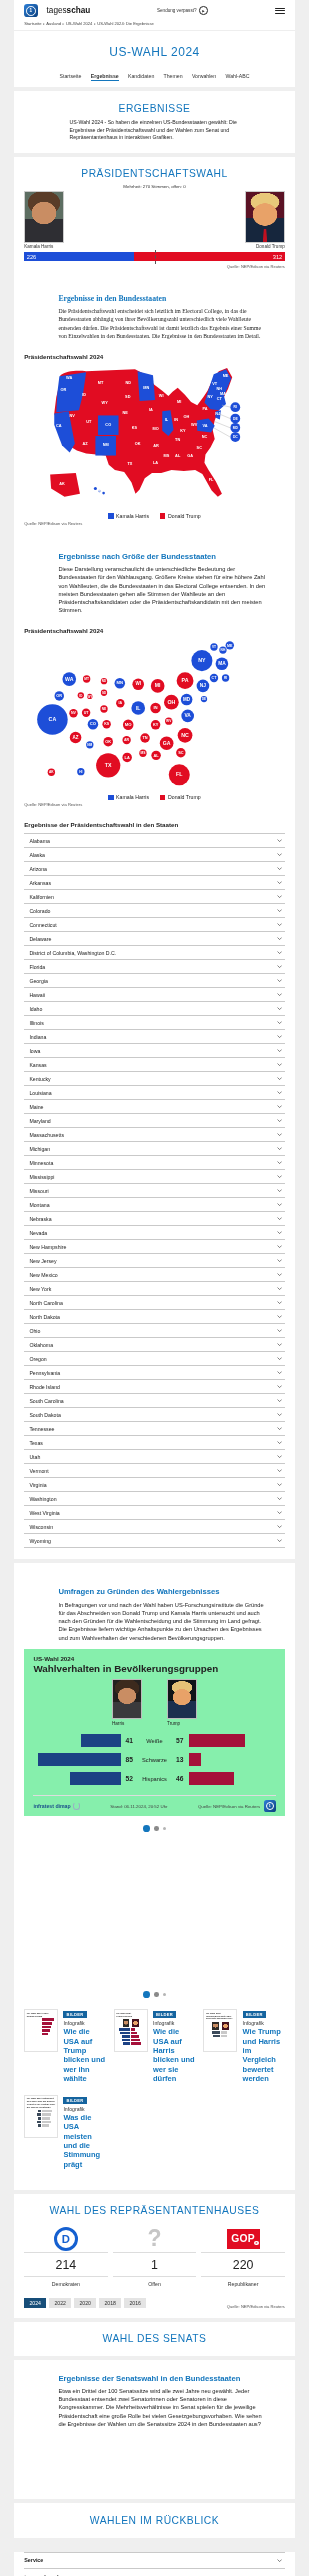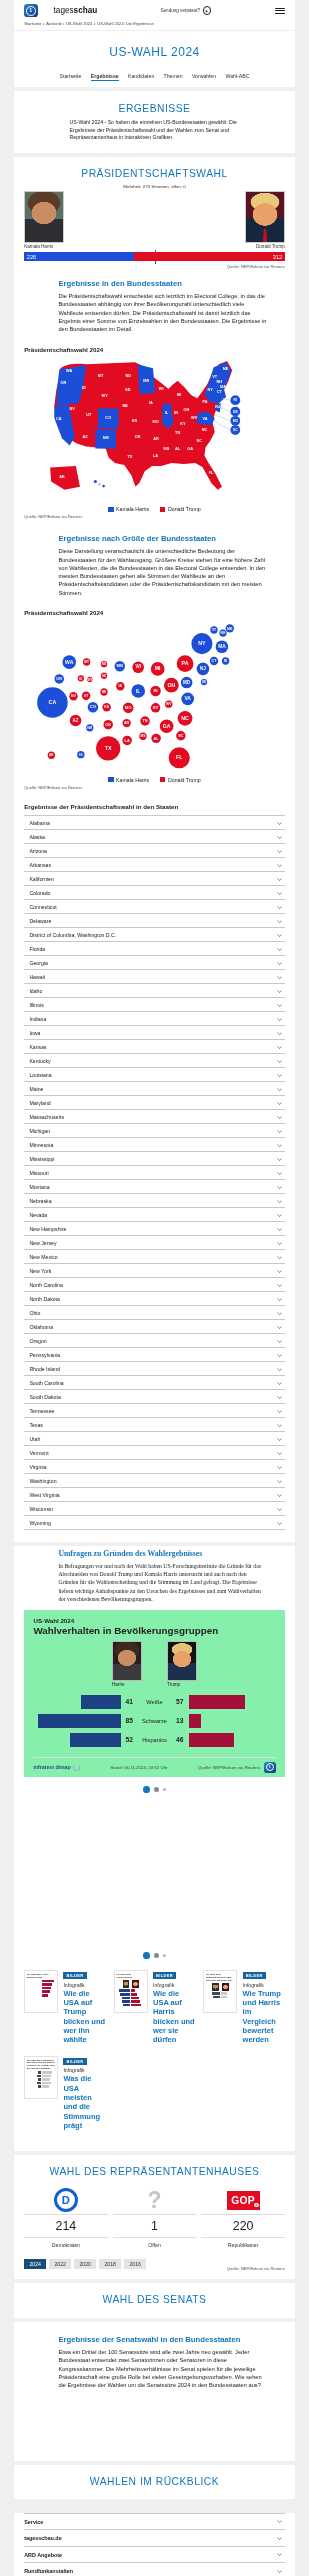--- a/index.html
+++ b/index.html
@@ -1,21 +1,21 @@
 <!DOCTYPE html>
 <html style="--dem: #1d4ed8; --rep: #e10c22; --demdark: #1c4284; --repdark: #a5103a; --accent: #1376bd; --open: #bbbbbb;font-size:8.2px"><head>
 <meta charset="utf-8">
 <style>
   html,body{margin:0;padding:0;}
   body{width:309px;height:2594px;background:#efefef;font-family:"Liberation Sans",sans-serif;color:#222;overflow:hidden;position:relative;}
   .card{background:#fff;margin:0 14.4px 4.1px 14.4px;position:relative;}
   .pad{padding:0 9.8px;}
   
   .topbar{display:flex;align-items:center;justify-content:space-between;padding:4.1px 9.8px 2.1px 9.8px;}
-  .logo-wrap{display:flex;align-items:center;gap:16px;}
+  .logo-wrap{display:flex;align-items:center;gap:9px;}
   .ts-icon{width:13.4px;height:13.4px;border-radius:3.1px;background:linear-gradient(135deg,#2e7fd6,#0a3f7d);display:flex;align-items:center;justify-content:center;}
   .ts-icon .ring{width:7.7px;height:7.7px;border-radius:50%;border:1px solid #fff;color:#fff;font-size:4.6px;font-weight:bold;display:flex;align-items:center;justify-content:center;}
   .logo-text{font-size:8.2px;color:#111;}
   .logo-text b{font-weight:bold;}
   .missed{display:flex;align-items:center;gap:2.6px;font-size:4.6px;color:#333;}
   .play-ic{width:6.7px;height:6.7px;border:0.7px solid #222;border-radius:50%;display:flex;align-items:center;justify-content:center;font-size:3.1px;color:#222;}
   .burger{width:10.3px;display:flex;flex-direction:column;gap:1.5px;cursor:pointer;}
   .burger span{height:1px;background:#222;border-radius:0.5px;}
   .crumbs{font-size:4.1px;color:#444;padding:1px 9.8px 4.1px 9.8px;border-bottom:0.5px solid #eee;}
   .crumbs .sep{color:#888;margin:0 1.5px;font-size:3.6px;}
@@ -173,21 +173,21 @@
   </div>
   <div class="ev-bar">
     <div class="dem" style="width:42%">226</div>
     <div class="rep">312</div>
     <div class="maj"></div>
   </div>
   <div class="pad" style="padding-top:3.1px;">
       <div class="source right">Quelle: NEP/Edison via Reuters</div>
     </div>
 
-  <div class="indent" style="margin-top:10px;">
+  <div class="indent" style="margin-top:25px;font-family:Liberation Serif, serif;">
     <h3 class="h-sub">Ergebnisse in den Bundesstaaten</h3>
     <p class="para">Die Präsidentschaftswahl entscheidet sich letztlich im Electoral College, in das die Bundesstaaten abhängig von ihrer Bevölkerungszahl unterschiedlich viele Wahlleute entsenden dürfen. Die Präsidentschaftswahl ist damit letztlich das Ergebnis einer Summe von Einzelwahlen in den Bundesstaaten. Die Ergebnisse in den Bundesstaaten im Detail.</p>
   </div>
 
   <div class="pad">
       <div class="chart-label">Präsidentschaftswahl 2024</div>
     </div>
   <div class="mapwrap pad">
     <svg id="geo-svg" width="260" height="143" viewBox="0 0 505 278">
       <path d="M90,22 C100,14 120,12 140,14 L235,10 L258,22 L272,40 L288,52 L300,62 L308,54 L318,46 L332,60 L344,74 L356,80 L368,64 L376,52 L386,30 L398,14 L414,8 L424,26 L416,48 L408,64 L404,80 L396,94 L390,110 L386,128 L390,146 L382,162 L372,176 L370,192 L378,206 L392,228 L404,252 L396,258 L384,246 L366,214 L352,206 L330,208 L306,206 L286,212 L268,212 L254,222 L244,244 L236,252 L228,230 L214,210 L196,206 L184,196 L178,178 L160,176 L140,174 L122,168 L108,160 L96,146 L86,120 L78,96 L82,64 L88,40 Z" fill="#e10c22"></path>
@@ -276,21 +276,21 @@
       </div>
       <div class="li">
         <span class="sw rep"></span>
         <span>Donald Trump</span>
       </div>
     </div>
   <div class="pad">
       <div class="source">Quelle: NEP/Edison via Reuters</div>
     </div>
 
-  <div class="indent" style="margin-top:15px;">
+  <div class="indent" style="margin-top:26px;">
     <h3 class="h-sub">Ergebnisse nach Größe der Bundesstaaten</h3>
     <p class="para">Diese Darstellung veranschaulicht die unterschiedliche Bedeutung der Bundesstaaten für den Wahlausgang. Größere Kreise stehen für eine höhere Zahl von Wahlleuten, die die Bundesstaaten in das Electoral College entsenden. In den meisten Bundesstaaten gehen alle Stimmen der Wahlleute an den Präsidentschaftskandidaten oder die Präsidentschaftskandidatin mit den meisten Stimmen.</p>
   </div>
 
   <div class="pad">
       <div class="chart-label">Präsidentschaftswahl 2024</div>
     </div>
   <div class="mapwrap pad">
     <svg id="bubble-svg" width="260" height="150" viewBox="0 0 470 285">
         <circle cx="398" cy="14" r="8" fill="#1d4ed8"></circle>
@@ -717,21 +717,21 @@
           <span><svg width="5.2" height="3.1" viewBox="0 0 10 6">
               <polyline points="1,1 5,5 9,1" fill="none" stroke="#444" stroke-width="1.3"></polyline>
             </svg></span>
         </div>
       </div>
   </div>
   <div style="height:11.3px;"></div>
 </div>
 
 <div class="card">
-  <div class="indent" style="padding-top:3px;font-family:Liberation Serif, serif;">
+  <div class="indent" style="padding-top:24px;">
     <h3 class="h-sub">Umfragen zu Gründen des Wahlergebnisses</h3>
     <p class="para">In Befragungen vor und nach der Wahl haben US-Forschungsinstitute die Gründe für das Abschneiden von Donald Trump und Kamala Harris untersucht und auch nach den Gründen für die Wahlentscheidung und die Stimmung im Land gefragt. Die Ergebnisse liefern wichtige Anhaltspunkte zu den Ursachen des Ergebnisses und zum Wahlverhalten der verschiedenen Bevölkerungsgruppen.</p>
   </div>
 
   <div class="info-card">
     <div class="info-kicker">US-Wahl 2024</div>
     <div class="info-title">Wahlverhalten in Bevölkerungsgruppen</div>
     <div class="info-cands">
       <div>
           <div class="mini-photo h"></div>

